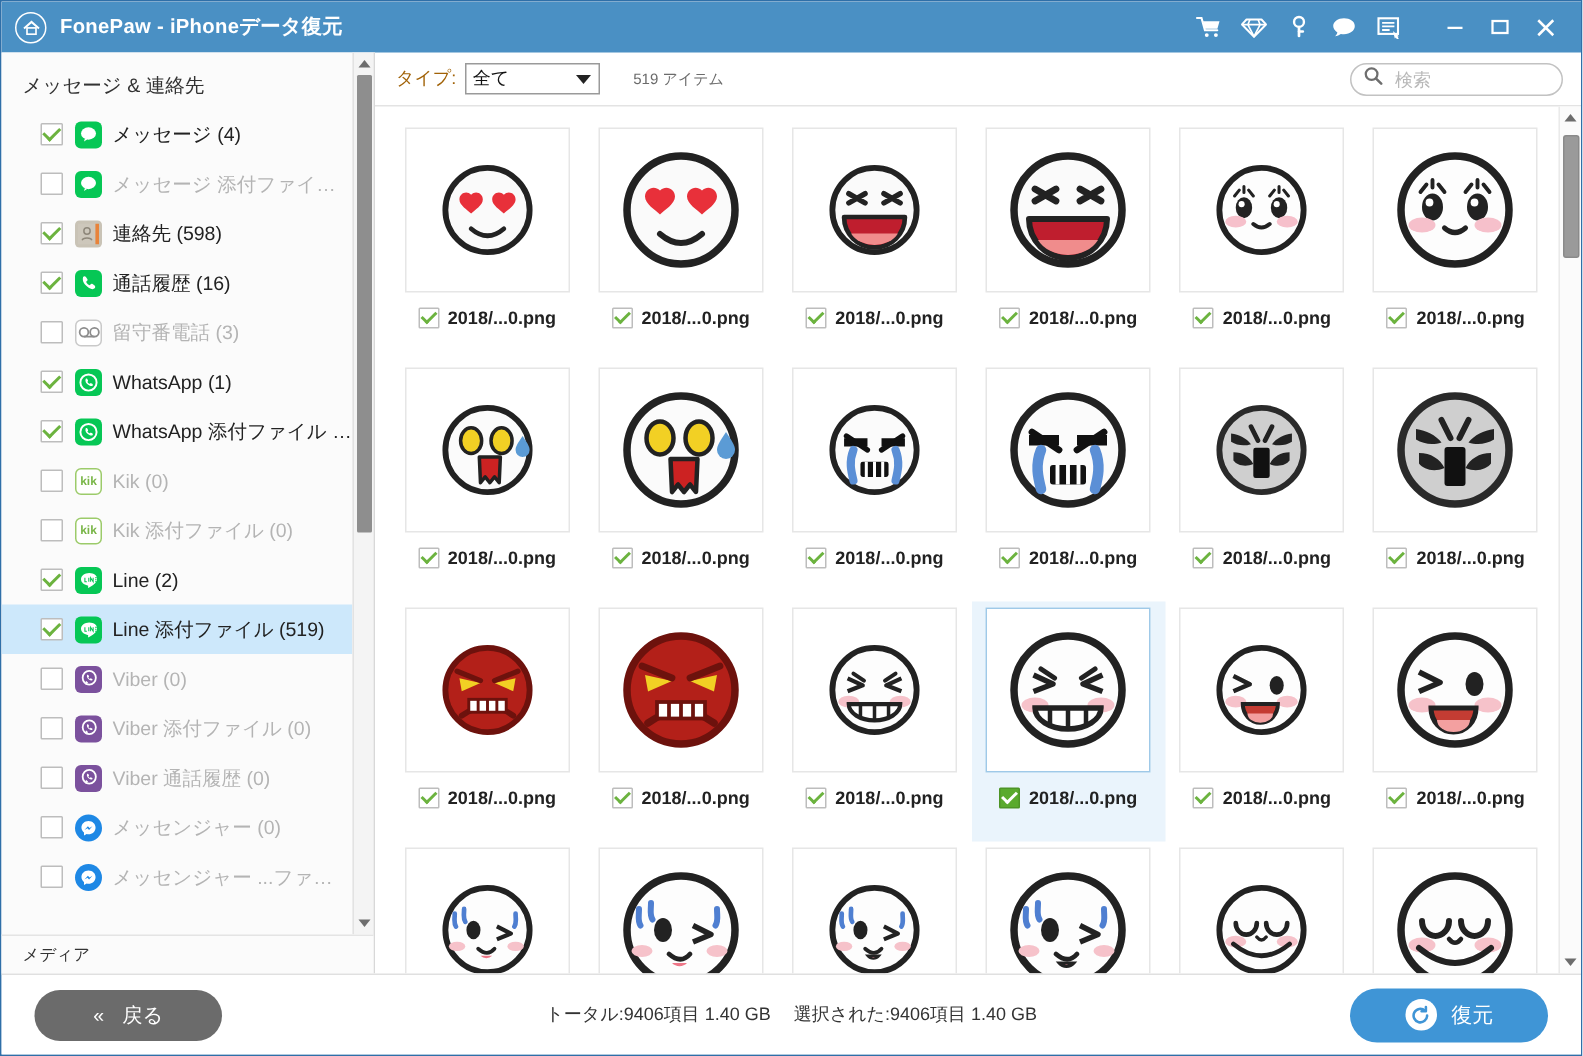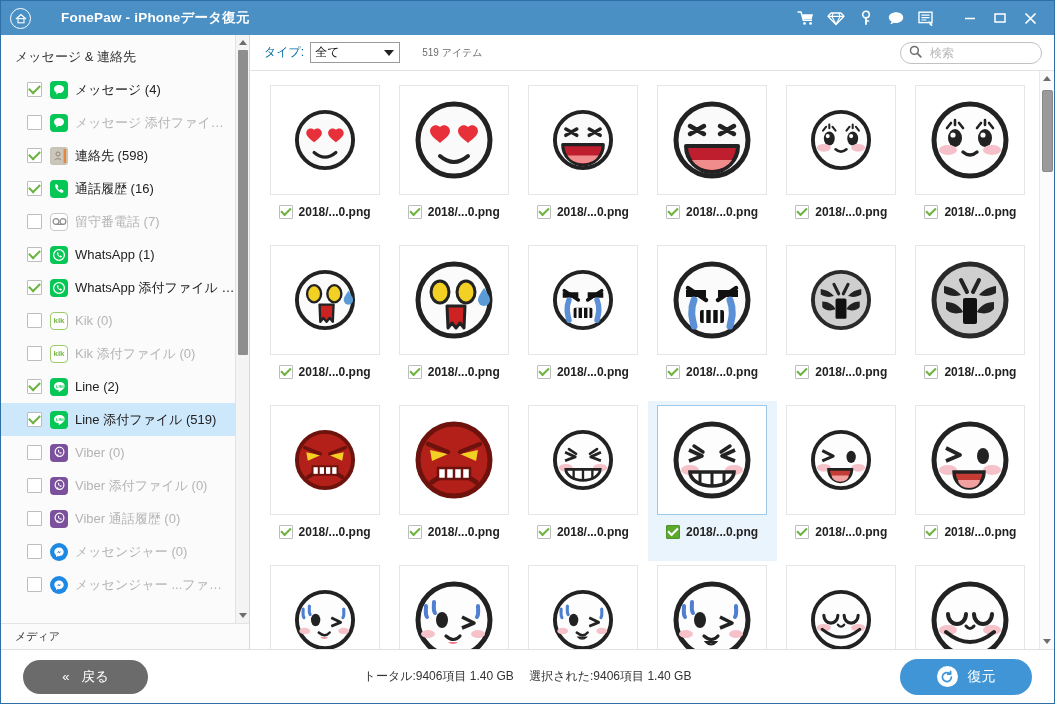--- a/index.html
+++ b/index.html
@@ -23,21 +23,21 @@
   
   .titlebar {
     height: 34px;
     background: #4a90c4;
     display: flex;
     align-items: center;
     flex: 0 0 34px;
     position: relative;
     color: #ffffff;
   }
-  .titlebar-left { display: flex; align-items: center; padding-left: 9px; gap: 21px; }
+  .titlebar-left { display: flex; align-items: center; padding-left: 9px; }
   .home-badge {
     width: 21px; height: 21px; border-radius: 50%;
     border: 1.6px solid #ffffff;
     display: flex; align-items: center; justify-content: center;
     margin-right: 9px;
   }
   .app-title {
     font-size: 13.5px; font-weight: bold; letter-spacing: .2px;
     white-space: nowrap;
   }
@@ -183,21 +183,21 @@
     min-width: 0; min-height: 0;
     background: #ffffff;
   }
   .toolbar {
     flex: 0 0 36px;
     display: flex; align-items: center;
     padding: 0 12px 0 14px;
     border-bottom: 1px solid #e3e3e3;
     background: #ffffff;
   }
-  .tb-label { font-size: 12px; color: #0369a1; margin-right: 6px; }
+  .tb-label { font-size: 12px; color: #a16207; margin-right: 6px; }
   .select {
     width: 90px; height: 21px;
     border: 1px solid #9a9a9a;
     background: #ffffff;
     display: flex; align-items: center;
     font-size: 12px; color: #111;
     padding-left: 4px; cursor: pointer;
     position: relative;
   }
   .select .caret {
@@ -444,21 +444,21 @@
 
           <div class="sb-item disabled">
             <div class="cb"></div>
             <span class="aicon vm">
               <svg width="15" height="9" viewBox="0 0 15 9">
                   <circle cx="4" cy="4.5" r="2.9" fill="none" stroke="#8d8d8d" stroke-width="1.2"></circle>
                   <circle cx="11" cy="4.5" r="2.9" fill="none" stroke="#8d8d8d" stroke-width="1.2"></circle>
                   <path d="M4 7.4h7" stroke="#8d8d8d" stroke-width="1.2"></path>
                 </svg>
             </span>
-            <span class="label">留守番電話 (7)</span>
+            <span class="label">留守番電話 (3)</span>
           </div>
 
           <div class="sb-item">
             <div class="cb checked"></div>
             <span class="aicon green">
               <svg width="14" height="14" viewBox="0 0 14 14">
                   <circle cx="7" cy="7" r="5.4" fill="none" stroke="#fff" stroke-width="1.3"></circle>
                   <path d="M5.1 4.6c.4-.4 1-.3 1.2.2l.4.8c.1.3 0 .6-.2.7l-.3.2c.3.7.8 1.2 1.5 1.5l.2-.3c.2-.3.5-.3.8-.2l.8.4c.5.3.5.9.2 1.2-.6.6-1.7.3-2.9-.6-1.2-.9-2.3-2.2-1.7-3.9z" fill="#fff"></path>
                 </svg>
             </span>

